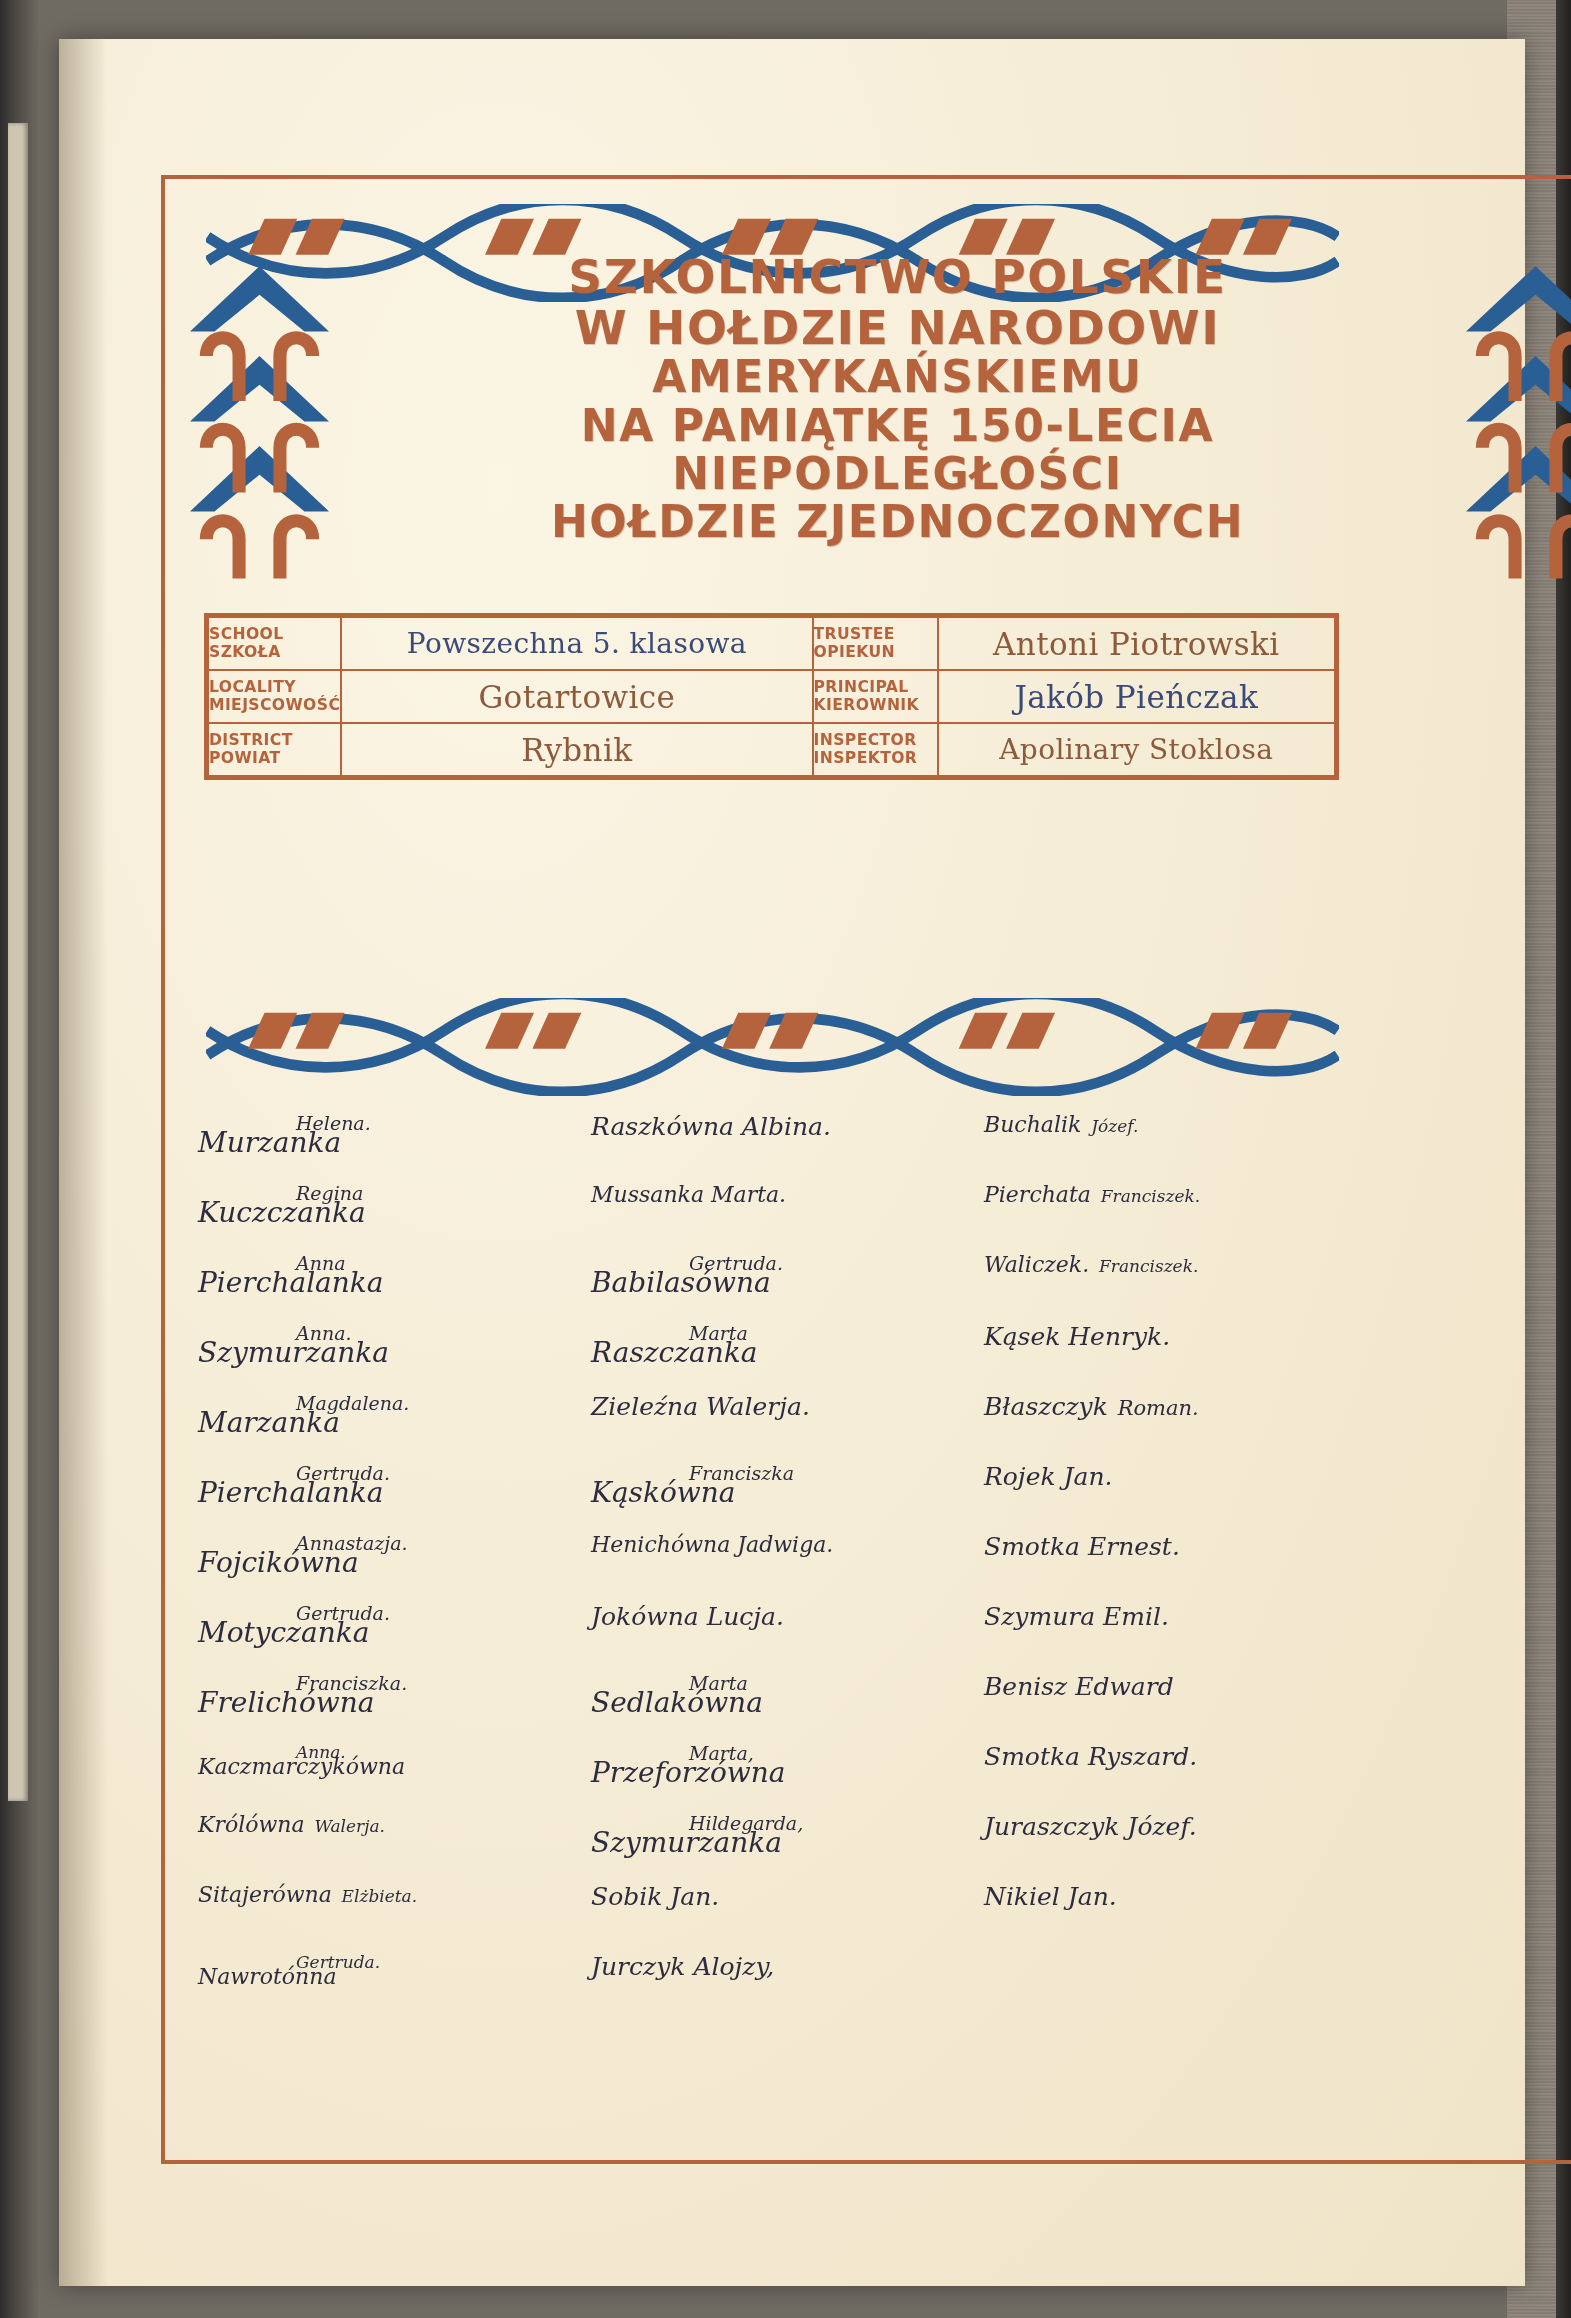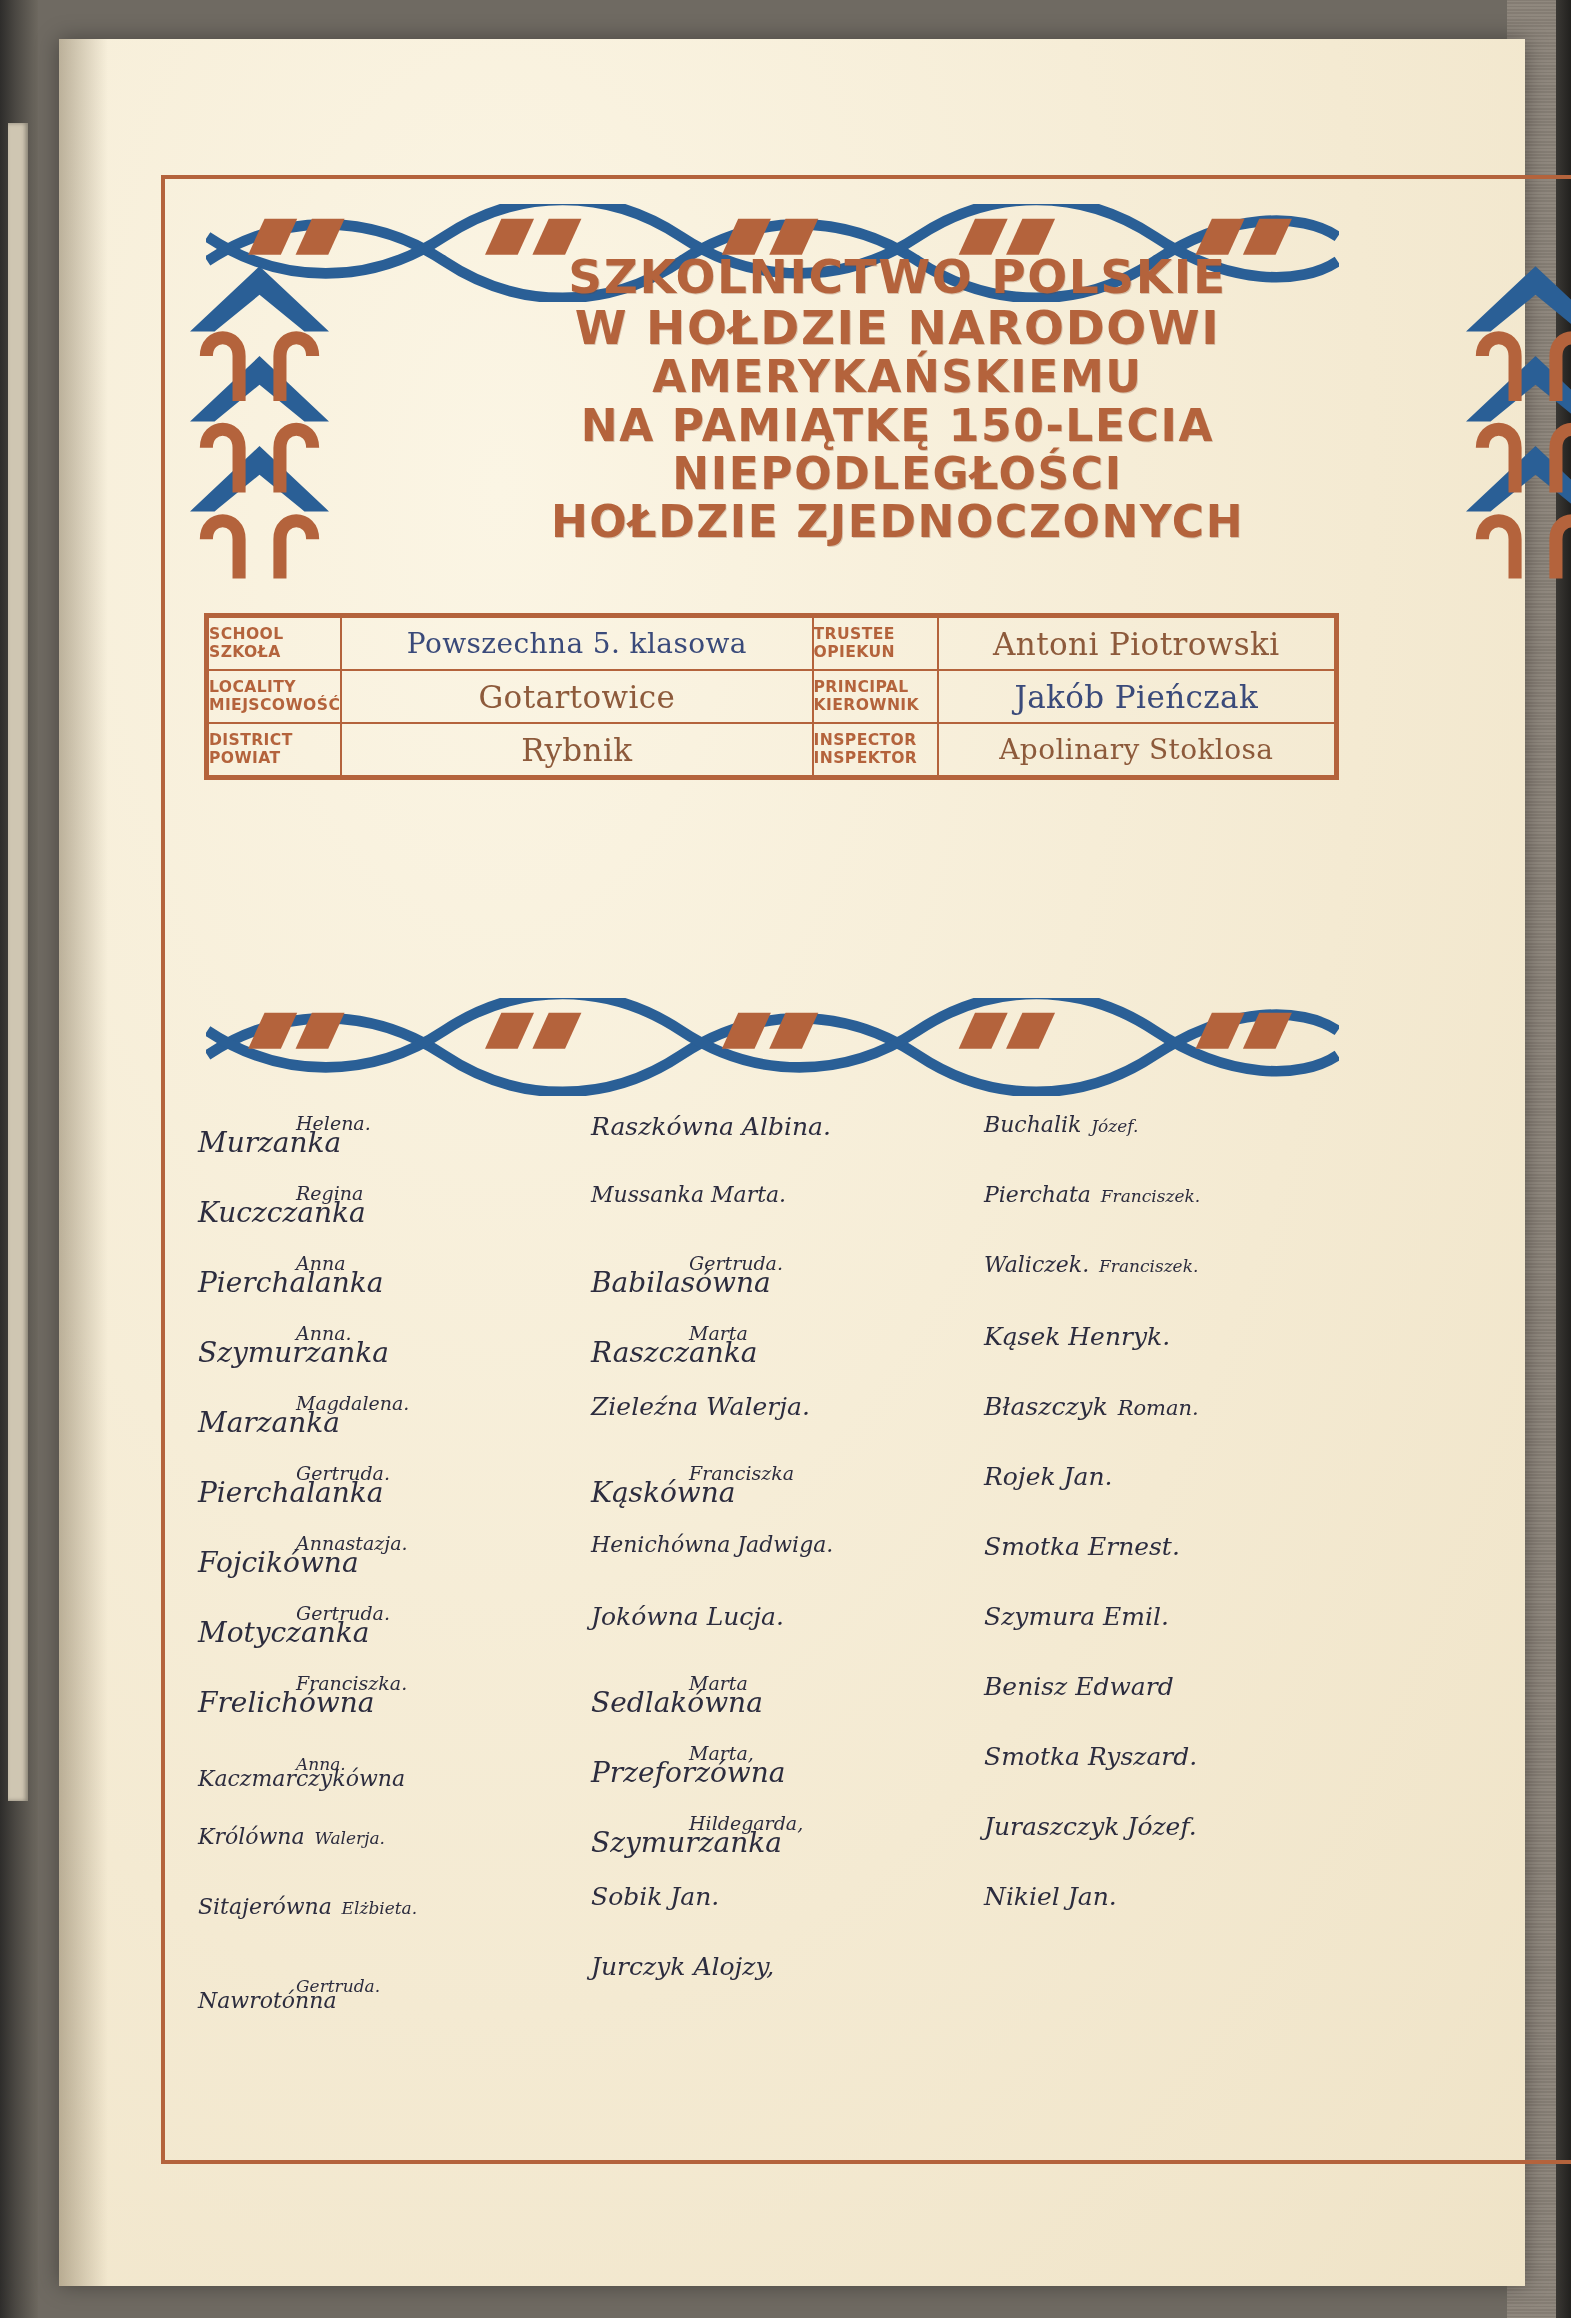--- a/index.html
+++ b/index.html
@@ -197,21 +197,21 @@
     font-size: 21px;
     margin-left: 9.8px;
   }
   .stacked .given {
     display: block;
     margin-left: 98px;
     margin-bottom: -8.2px;
   }
   .stacked .sur { display: block; }
   .small .sur { font-size: 22px; }
-  .small .given { font-size: 17px; margin-top: 12px; }
+  .small .given { font-size: 17px; }
 </style>
 </head>
 <body>
 
 <div id="page">
 
   <div class="binding-left"></div>
   <div class="binding-left-edge"></div>
   <div class="binding-right"></div>
   <div class="cloth"></div>

